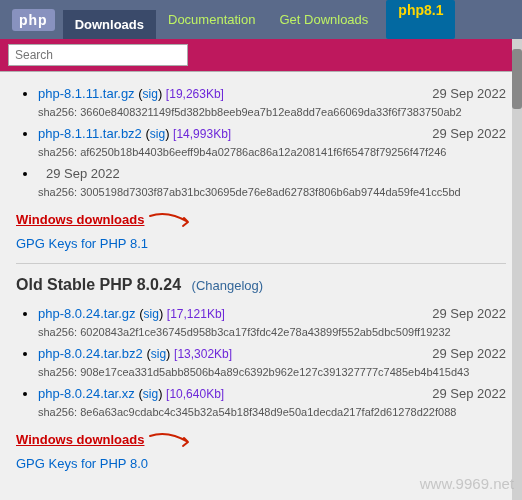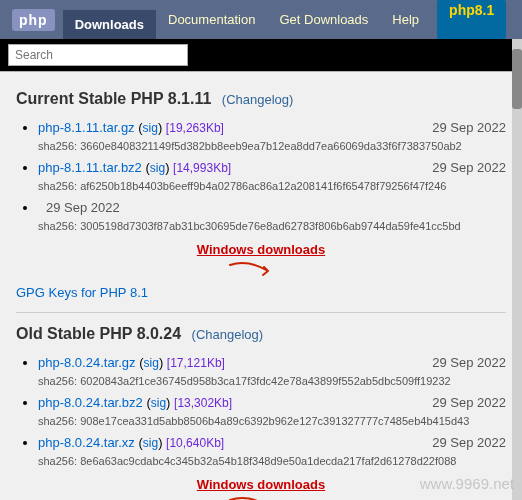--- a/index.html
+++ b/index.html
@@ -30,21 +30,21 @@
       font-weight: bold;
       font-size: 14px;
       padding: 3px 7px;
       border-radius: 3px;
       letter-spacing: 1px;
     }
     .nav-item {
       display: flex;
       align-items: center;
       padding: 0 12px;
-      color: #fef9c3;
+      color: #bef264;
       font-size: 13px;
       cursor: pointer;
       text-decoration: none;
     }
     .nav-item.active {
       background: #3a4a6a;
       color: #fff;
       font-weight: bold;
       margin-top: 10px;
     }
@@ -53,21 +53,21 @@
       color: #ffd700;
       font-size: 14px;
       font-weight: bold;
       padding: 2px 12px;
       border-radius: 2px;
       margin-left: 6px;
     }
 
     
     .search-bar {
-      background: #000000;
+      background: #be185d;
       padding: 5px 8px;
       border-bottom: 1px solid #b0b0b0;
     }
     .search-bar input {
       width: 180px;
       padding: 3px 6px;
       border: 1px solid #aaa;
       font-size: 12px;
       background: white;
     }
@@ -150,21 +150,20 @@
       border: none;
       border-top: 1px solid #ccc;
       margin: 12px 0;
     }
 
     .windows-row {
       display: flex;
       align-items: center;
       margin-top: 4px;
       margin-bottom: 6px;
-      flex-direction: column;
     }
 
     .gpg-row {
       margin-top: 4px;
       margin-bottom: 2px;
     }
 
     .watermark {
       position: fixed;
       bottom: 8px;
@@ -201,35 +200,30 @@
 </head>
 <body>
 
 <nav class="navbar">
   <div class="navbar-logo">
     <span class="php-logo">php</span>
   </div>
   <a class="nav-item active">Downloads</a>
   <a class="nav-item">Documentation</a>
   <a class="nav-item">Get Downloads</a>
-  <a class="nav-item">Help</a>
   <span class="php-version-badge">php8.1</span>
 </nav>
 
 <div class="search-bar">
   <input type="text" placeholder="Search" style="">
 </div>
 
 <div class="main-content">
 
   <div>
-    <div class="section-title">
-      <span>Current Stable PHP 8.1.11</span>
-      <a href="#">(Changelog)</a>
-    </div>
 
     <ul class="download-list">
 
       <li>
         <div class="li-row">
           <span class="li-left">
             <a class="download-link" href="#">php-8.1.11.tar.gz</a>
             (<a class="sig-link" href="#">sig</a>)
             <span class="file-size"> [<span>19,263Kb</span>]</span>
           </span>

